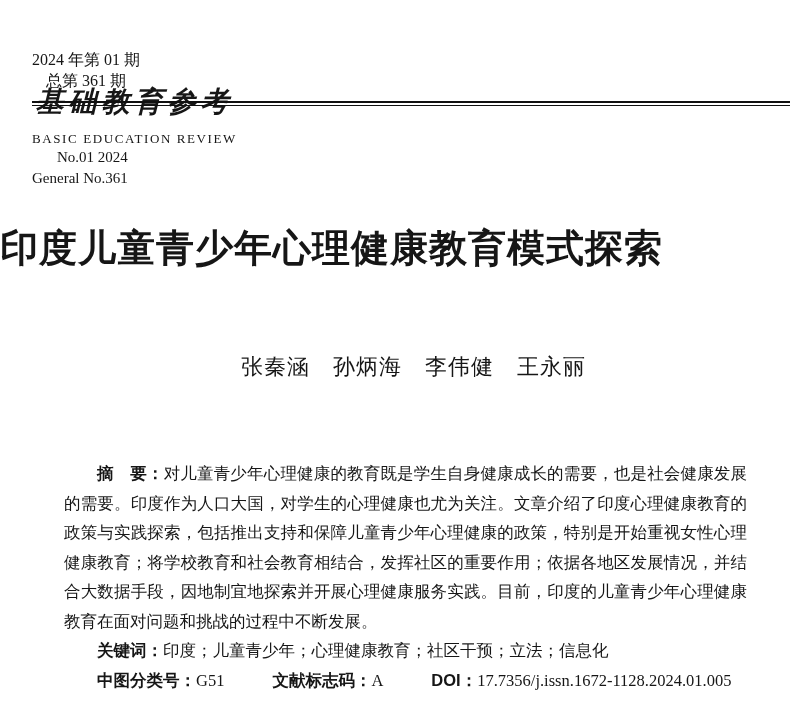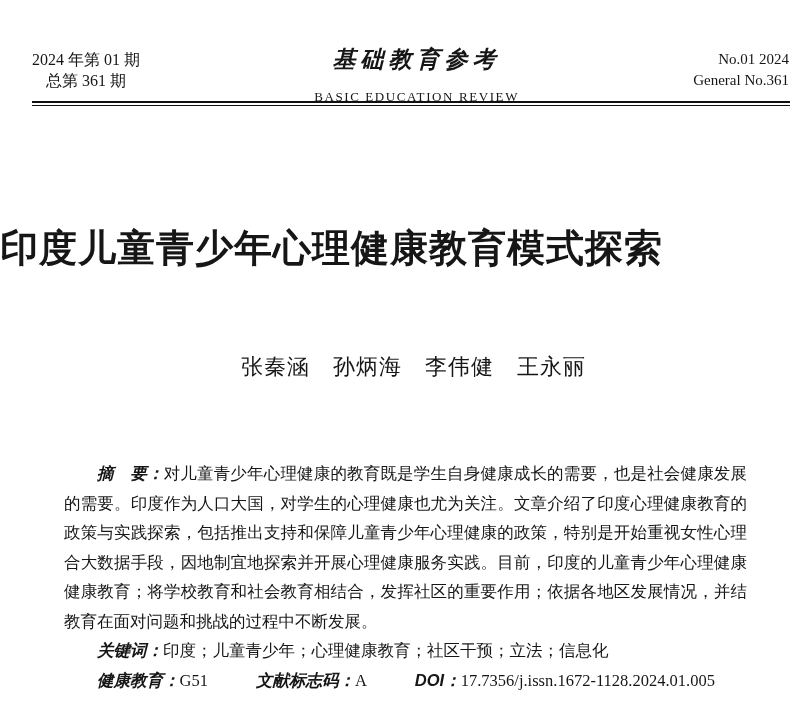--- a/index.html
+++ b/index.html
@@ -19,33 +19,34 @@
 
   
   .header {
     position: absolute;
     top: 49px;
     left: 32px;
     right: 22px;
     display: flex;
     justify-content: space-between;
     align-items: flex-start;
+    flex-direction: column;
   }
   .header-left {
     text-align: center;
     font-size: 16px;
     line-height: 21px;
     white-space: nowrap;
   }
   .header-center {
     text-align: center;
     margin-top: -1px;
   }
   .journal-name-cn {
-    font-size: 23px;
+    font-size: 28px;
     font-weight: bold;
     font-style: italic;
     letter-spacing: 5px;
     line-height: 24px;
     white-space: nowrap;
   }
   .journal-name-en {
     font-size: 13px;
     letter-spacing: 1.6px;
     line-height: 16px;
@@ -109,21 +110,20 @@
   }
   .fm-line.fill {
     text-align-last: justify;
   }
   .fm-line.indent {
     text-indent: 2em;
   }
   .fm-label {
     font-family: "Liberation Sans", "DejaVu Sans", sans-serif;
     font-weight: bold;
-    font-style: italic;
   }
   .class-line {
     white-space: nowrap;
     text-align: left;
   }
   .class-group {
     margin-right: 48px;
   }
   .class-group:last-child {
     margin-right: 0;
@@ -155,26 +155,26 @@
 
   <div class="article-authors">张秦涵　孙炳海　李伟健　王永丽</div>
 
   <div class="front-matter">
 
     <div class="fm-line fill indent">
       <span class="fm-label">摘　要：</span><span>对儿童青少年心理健康的教育既是学生自身健康成长的需要，也是社会健康发展</span>
     </div>
     <div class="fm-line fill">的需要。印度作为人口大国，对学生的心理健康也尤为关注。文章介绍了印度心理健康教育的</div>
     <div class="fm-line fill">政策与实践探索，包括推出支持和保障儿童青少年心理健康的政策，特别是开始重视女性心理</div>
+    <div class="fm-line fill">健康教育；将学校教育和社会教育相结合，发挥社区的重要作用；依据各地区发展情况，并结</div>
     <div class="fm-line fill">合大数据手段，因地制宜地探索并开展心理健康服务实践。目前，印度的儿童青少年心理健康</div>
-    <div class="fm-line fill">健康教育；将学校教育和社会教育相结合，发挥社区的重要作用；依据各地区发展情况，并结</div>
     <div class="fm-line">教育在面对问题和挑战的过程中不断发展。</div>
 
     <div class="fm-line indent">
       <span class="fm-label">关键词：</span><span>印度；儿童青少年；心理健康教育；社区干预；立法；信息化</span>
     </div>
 
     <div class="fm-line indent class-line">
-      <span class="class-group"><span class="fm-label">健康教育：</span><span>G51</span></span><span class="class-group"><span class="fm-label">文献标志码：</span><span>A</span></span><span class="class-group"><span class="fm-label">DOI：</span><span>17.7356/j.issn.1672-1128.2024.01.005</span></span>
+      <span class="class-group"><span class="fm-label">中图分类号：</span><span>G51</span></span><span class="class-group"><span class="fm-label">文献标志码：</span><span>A</span></span><span class="class-group"><span class="fm-label">DOI：</span><span>17.7356/j.issn.1672-1128.2024.01.005</span></span>
     </div>
 
   </div>
 </div>
 
 </body></html>

